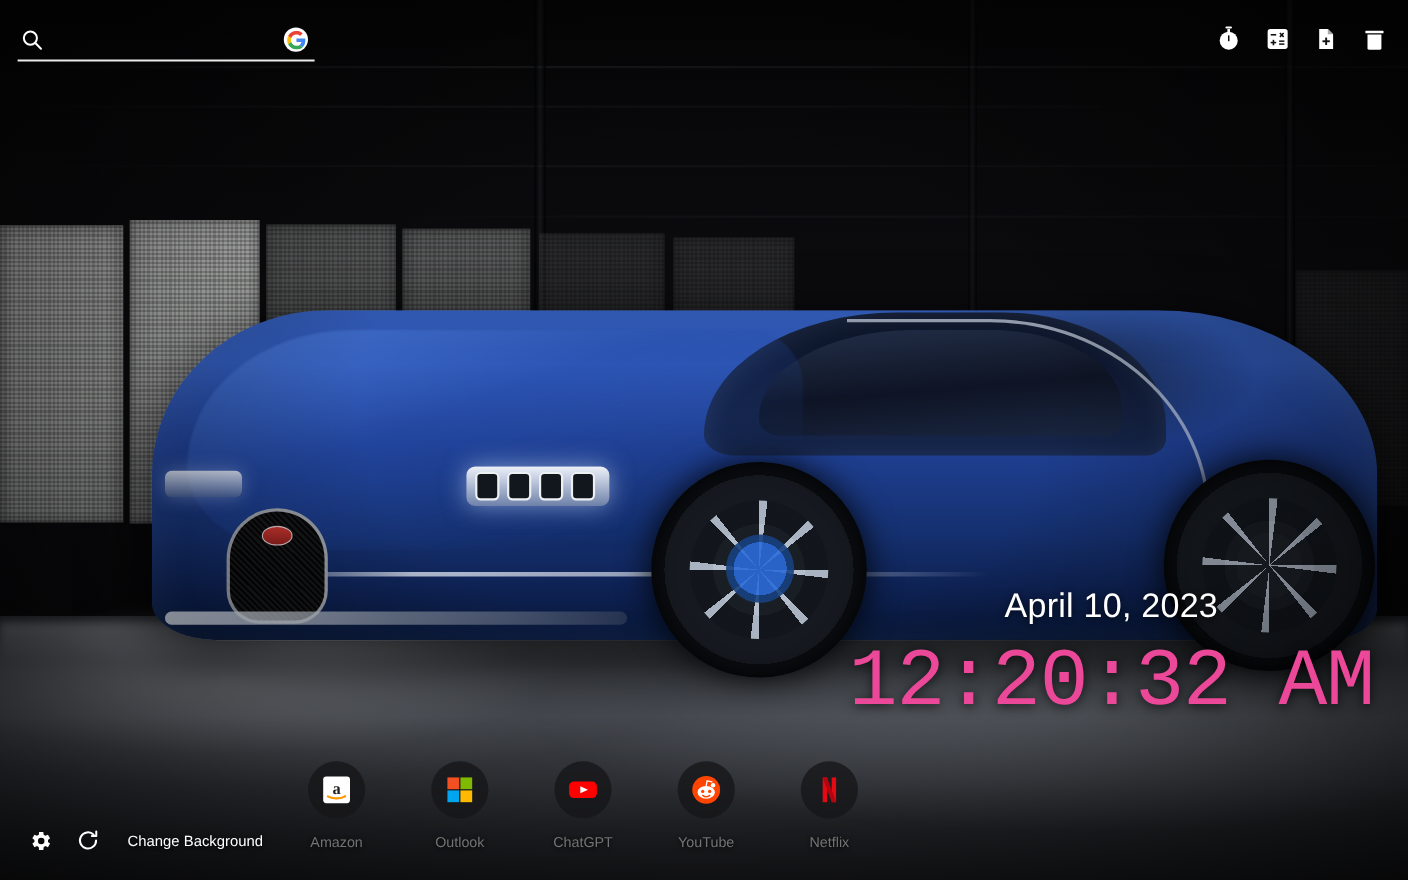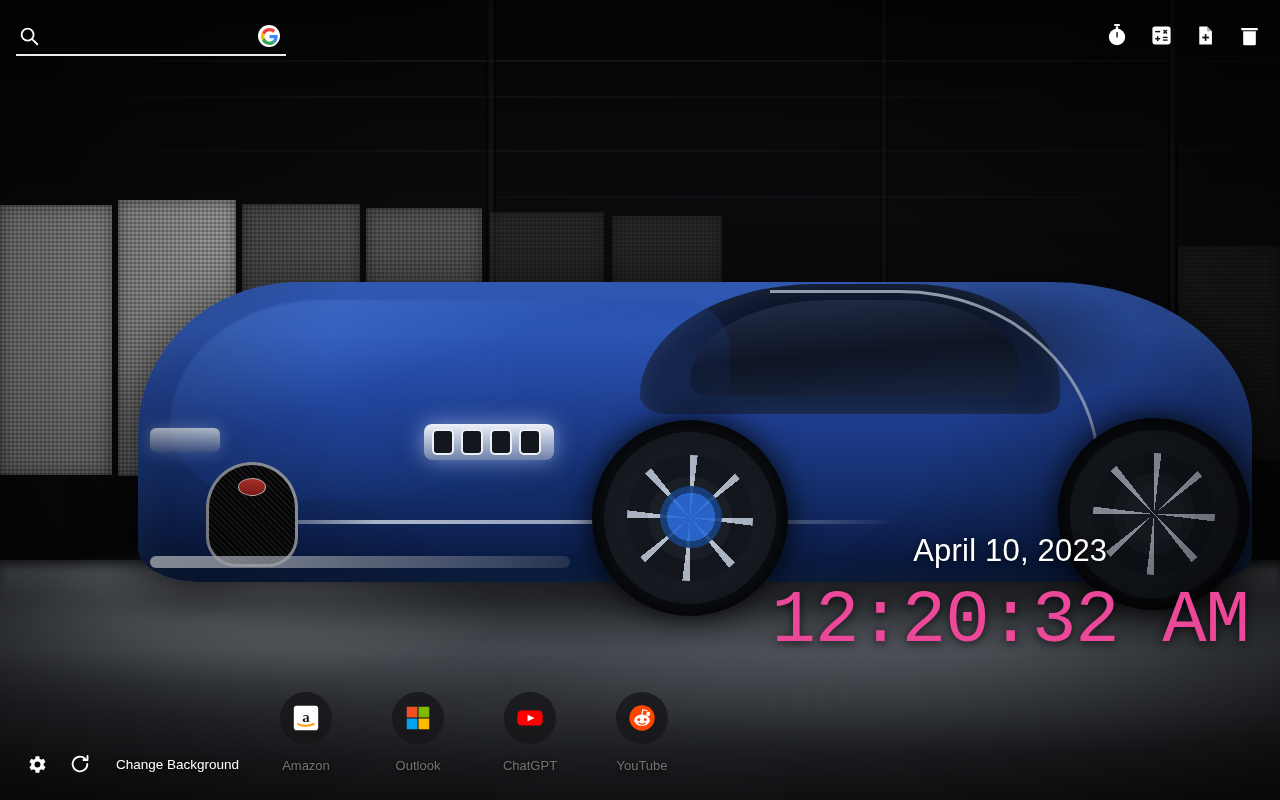--- a/index.html
+++ b/index.html
@@ -392,20 +392,30 @@
         <circle cx="12.6" cy="17.6" r="1.6" fill="#ff4500"></circle>
         <circle cx="19.4" cy="17.6" r="1.6" fill="#ff4500"></circle>
         <path d="M12.6 21.4c1.9 1.5 4.9 1.5 6.8 0" stroke="#ff4500" stroke-width="1.3" fill="none" stroke-linecap="round"></path>
         <circle cx="22.6" cy="11.6" r="2.2" fill="#ffffff"></circle>
         <path d="M16 12.2l.9-5 4.6 1.1" stroke="#ffffff" stroke-width="1.3" fill="none" stroke-linecap="round"></path>
       </svg>
     </div>
     <div class="sc-label">YouTube</div>
   </div>
 
+  <div class="shortcut">
+    <div class="sc-circle">
+      <svg class="ic" viewBox="0 0 32 32">
+        <rect x="9.5" y="4" width="4.3" height="24" fill="#e50914"></rect>
+        <rect x="18.2" y="4" width="4.3" height="24" fill="#e50914"></rect>
+        <path d="M9.5 4h4.3l8.7 24h-4.3z" fill="#b1060f"></path>
+      </svg>
+    </div>
+    <div class="sc-label">Netflix</div>
+  </div>
 
 </div>
 
 <div id="botleft">
   <span class="ctl">
     <svg viewBox="0 0 24 24" width="23" height="23" fill="#ffffff">
       <path d="M19.4 13a7.6 7.6 0 0 0 0-2l2-1.5-2-3.4-2.4 1a7.6 7.6 0 0 0-1.7-1L15 3.5h-4l-.3 2.6a7.6 7.6 0 0 0-1.7 1l-2.4-1-2 3.4L6.6 11a7.6 7.6 0 0 0 0 2l-2 1.5 2 3.4 2.4-1a7.6 7.6 0 0 0 1.7 1l.3 2.6h4l.3-2.6a7.6 7.6 0 0 0 1.7-1l2.4 1 2-3.4z"></path>
       <circle cx="13" cy="12" r="3.1" fill="#0a0a0a"></circle>
     </svg>
   </span>

